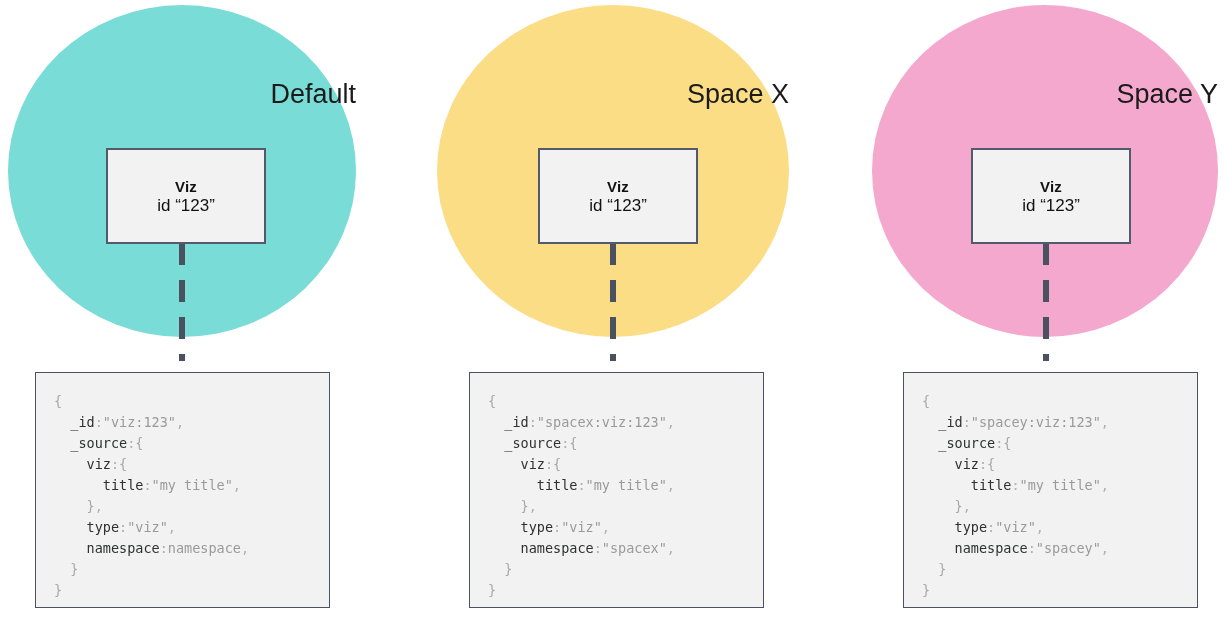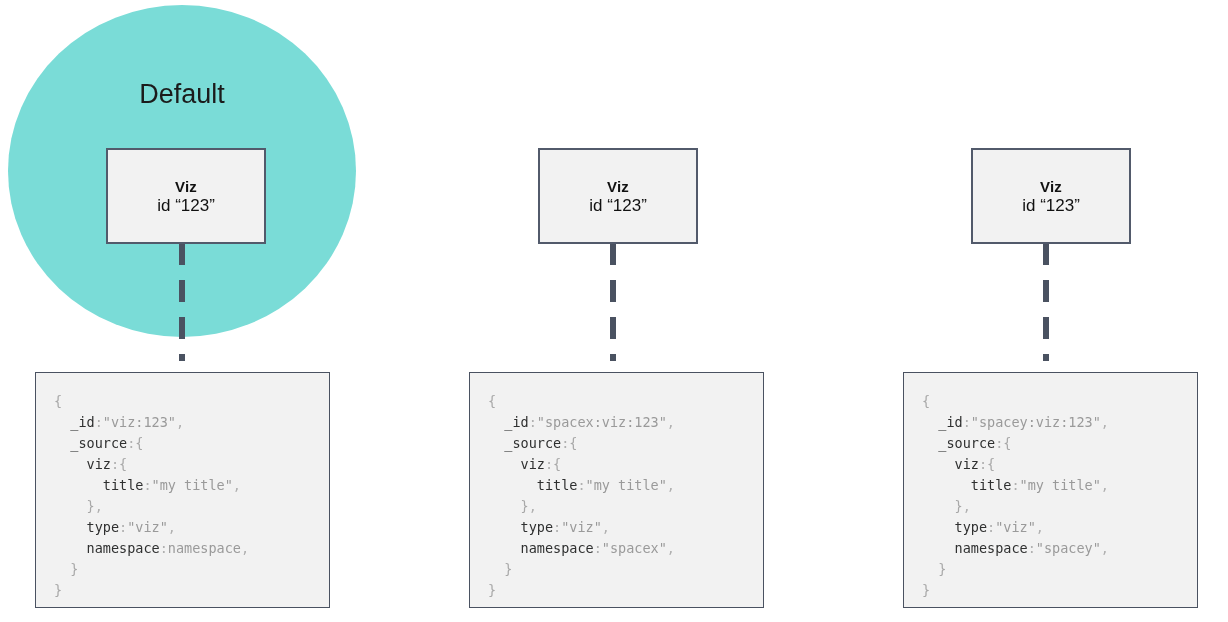--- a/index.html
+++ b/index.html
@@ -25,21 +25,21 @@
 
   
   .circle {
     position: absolute;
     border-radius: 50%;
   }
   .circle-label {
     position: absolute;
     left: 0;
     right: 0;
-    text-align: center;
+    text-align: right;
     font-size: 27px;
     line-height: 32px;
     color: #1b1b1b;
     font-family: "Liberation Sans", sans-serif;
     font-weight: 400;
     white-space: nowrap;
   }
 
   
   .viz-box {
@@ -120,38 +120,44 @@
 <span class="p">  </span><span class="k">_source</span><span class="p">:</span><span class="br">{</span>
 <span class="p">    </span><span class="k">viz</span><span class="p">:</span><span class="br">{</span>
 <span class="p">      </span><span class="k">title</span><span class="p">:</span><span class="v">"my title"</span><span class="p">,</span>
 <span class="p">    </span><span class="br">}</span><span class="p">,</span>
 <span class="p">    </span><span class="k">type</span><span class="p">:</span><span class="v">"viz"</span><span class="p">,</span>
 <span class="p">    </span><span class="k">namespace</span><span class="p">:</span><span class="v">namespace</span><span class="p">,</span>
 <span class="p">  </span><span class="br">}</span>
 <span class="br">}</span></pre>
   </div>
 
+  <div class="circle" style="left: 437px; top: 5px; width: 352px; height: 332px; background: rgb(251, 221, 134);">
+    <div class="circle-label" style="top:73px;">Space X</div>
+  </div>
   <div class="connector" style="left:610px; top:243px; height:118px;"></div>
   <div class="viz-box" style="left:538px; top:148px; width:160px; height:96px;">
     <div class="viz-title">Viz</div>
     <div class="viz-sub">id “123”</div>
   </div>
   <div class="code-box" style="left:469px; top:372px; width:295px; height:236px;">
     <pre class="code"><span class="br">{</span>
 <span class="p">  </span><span class="k">_id</span><span class="p">:</span><span class="v">"spacex:viz:123"</span><span class="p">,</span>
 <span class="p">  </span><span class="k">_source</span><span class="p">:</span><span class="br">{</span>
 <span class="p">    </span><span class="k">viz</span><span class="p">:</span><span class="br">{</span>
 <span class="p">      </span><span class="k">title</span><span class="p">:</span><span class="v">"my title"</span><span class="p">,</span>
 <span class="p">    </span><span class="br">}</span><span class="p">,</span>
 <span class="p">    </span><span class="k">type</span><span class="p">:</span><span class="v">"viz"</span><span class="p">,</span>
 <span class="p">    </span><span class="k">namespace</span><span class="p">:</span><span class="v">"spacex"</span><span class="p">,</span>
 <span class="p">  </span><span class="br">}</span>
 <span class="br">}</span></pre>
   </div>
 
+  <div class="circle" style="left: 872px; top: 5px; width: 346px; height: 332px; background: rgb(245, 168, 206);">
+    <div class="circle-label" style="top:73px;">Space Y</div>
+  </div>
   <div class="connector" style="left:1043px; top:243px; height:118px;"></div>
   <div class="viz-box" style="left:971px; top:148px; width:160px; height:96px;">
     <div class="viz-title">Viz</div>
     <div class="viz-sub">id “123”</div>
   </div>
   <div class="code-box" style="left:903px; top:372px; width:295px; height:236px;">
     <pre class="code"><span class="br">{</span>
 <span class="p">  </span><span class="k">_id</span><span class="p">:</span><span class="v">"spacey:viz:123"</span><span class="p">,</span>
 <span class="p">  </span><span class="k">_source</span><span class="p">:</span><span class="br">{</span>
 <span class="p">    </span><span class="k">viz</span><span class="p">:</span><span class="br">{</span>

